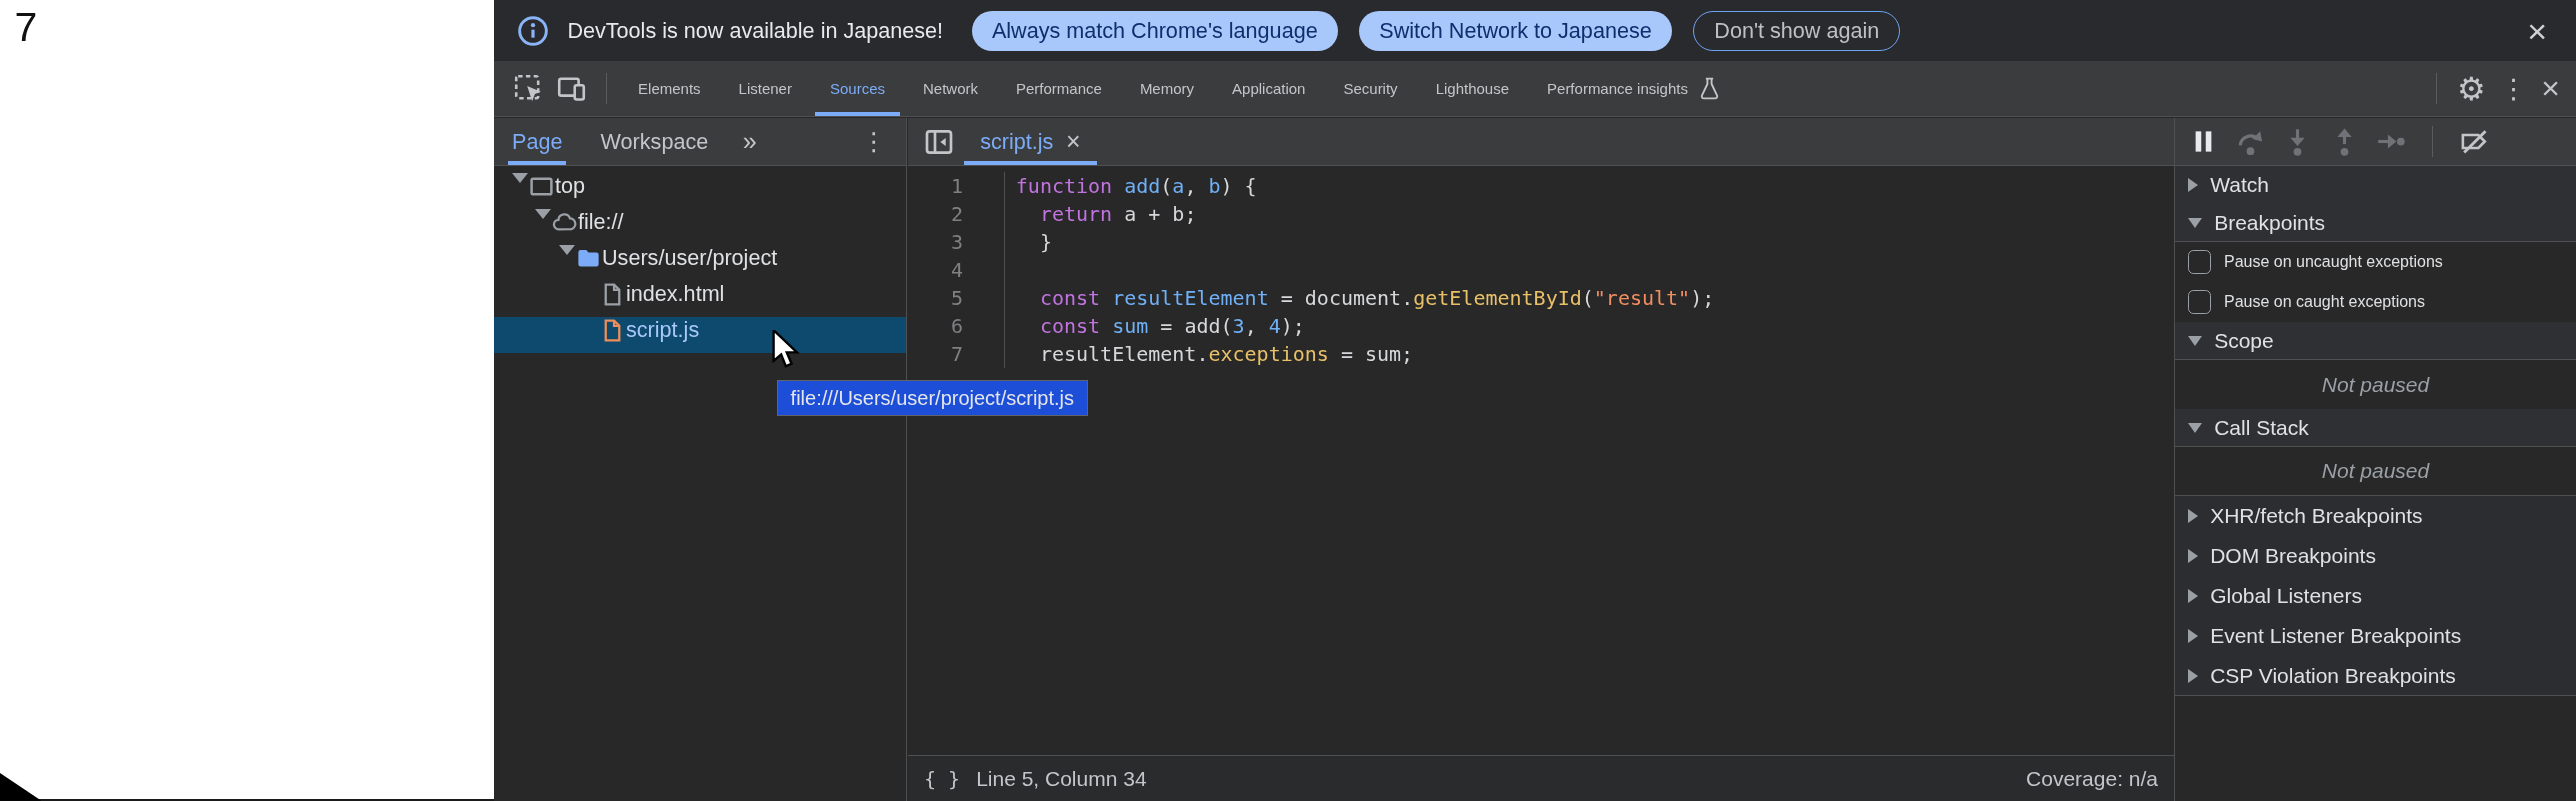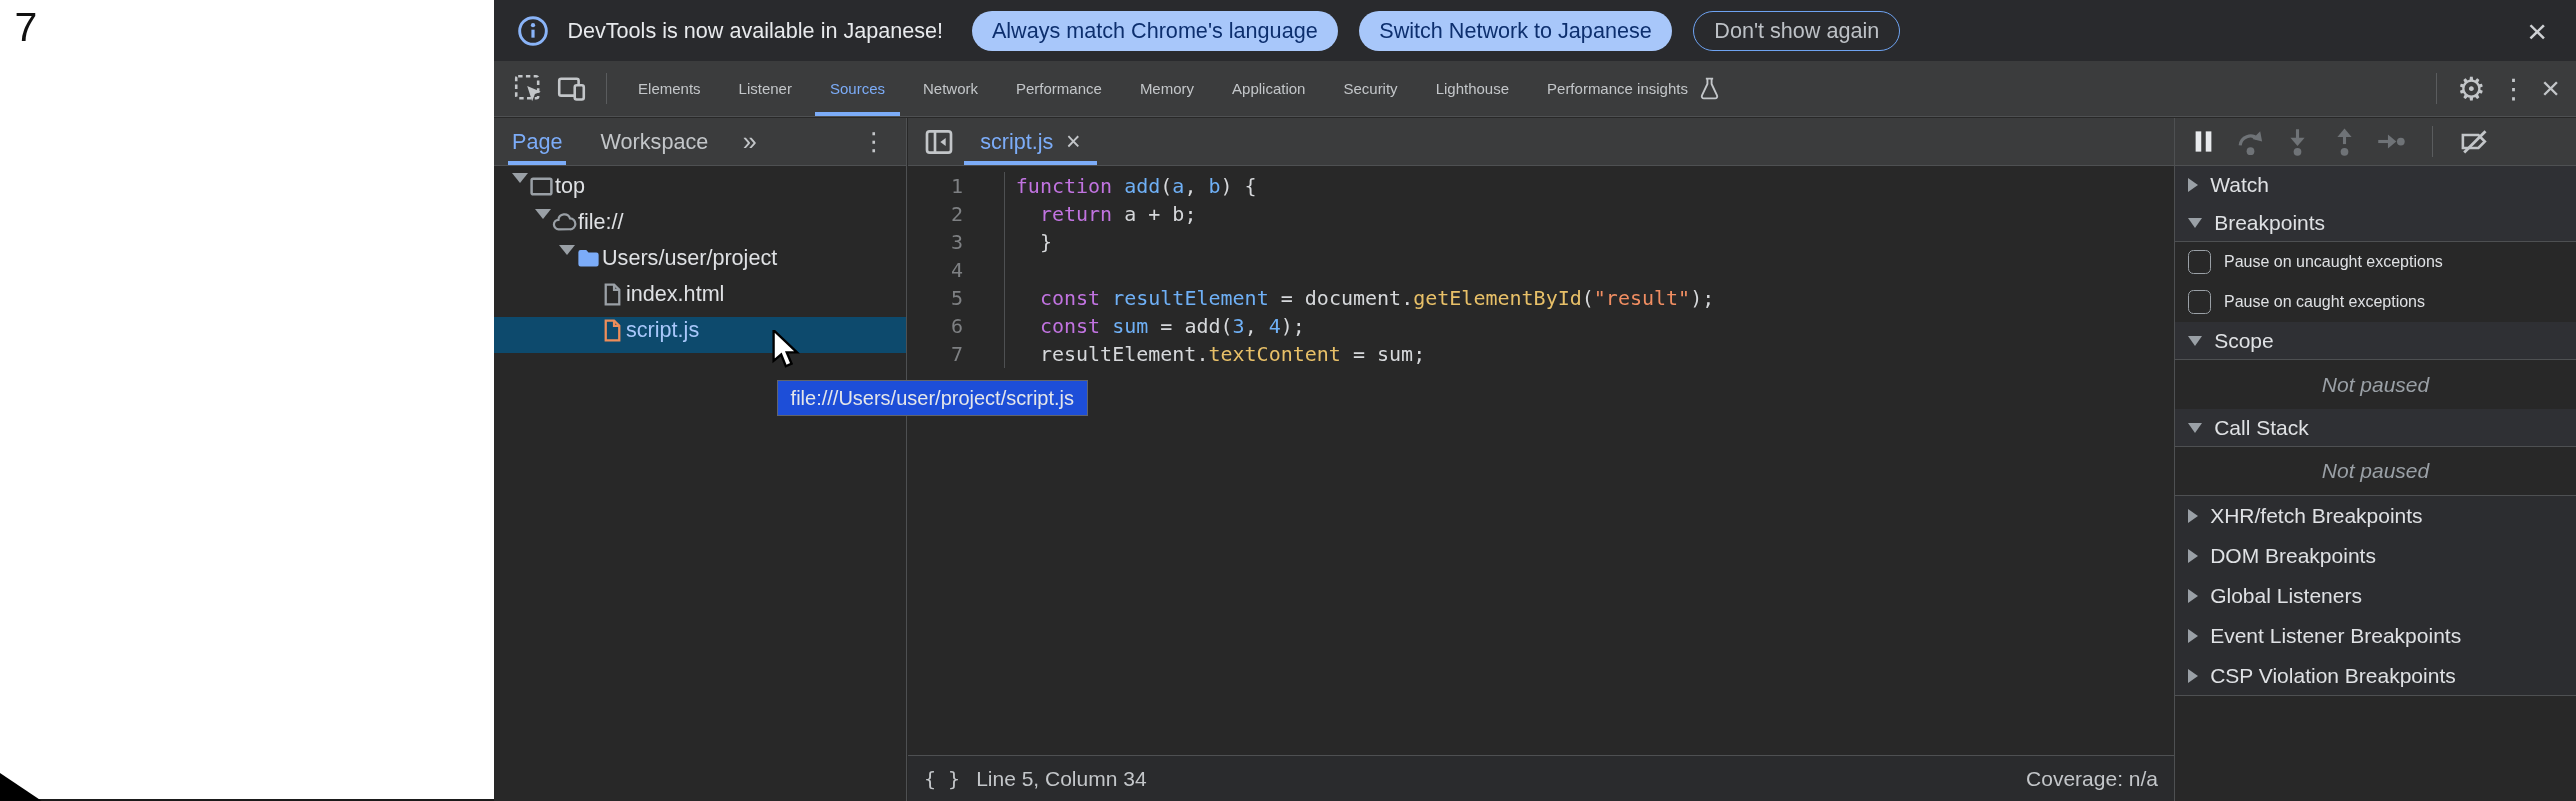--- a/index.html
+++ b/index.html
@@ -275,21 +275,21 @@
         <div class="code-row">
           <span class="ln">5</span>
           <span class="codeline"><span class="tk-plain">  </span><span class="tk-kw">const</span><span class="tk-plain"> </span><span class="tk-def">resultElement</span><span class="tk-plain"> = document.</span><span class="tk-prop">getElementById</span><span class="tk-plain">(</span><span class="tk-str">"result"</span><span class="tk-plain">);</span></span>
         </div>
         <div class="code-row">
           <span class="ln">6</span>
           <span class="codeline"><span class="tk-plain">  </span><span class="tk-kw">const</span><span class="tk-plain"> </span><span class="tk-def">sum</span><span class="tk-plain"> = add(</span><span class="tk-num">3</span><span class="tk-plain">, </span><span class="tk-num">4</span><span class="tk-plain">);</span></span>
         </div>
         <div class="code-row">
           <span class="ln">7</span>
-          <span class="codeline"><span class="tk-plain">  resultElement.</span><span class="tk-prop">textContent</span><span class="tk-plain"> = sum;</span></span>
+          <span class="codeline"><span class="tk-plain">  resultElement.</span><span class="tk-prop">exceptions</span><span class="tk-plain"> = sum;</span></span>
         </div>
       </div>
     <div class="statusbar">
       <span class="braces">{ }</span>
       <span>Line 5, Column 34</span>
       <span class="coverage">Coverage: n/a</span>
     </div>
   </div>
 
   <div id="debugger">

